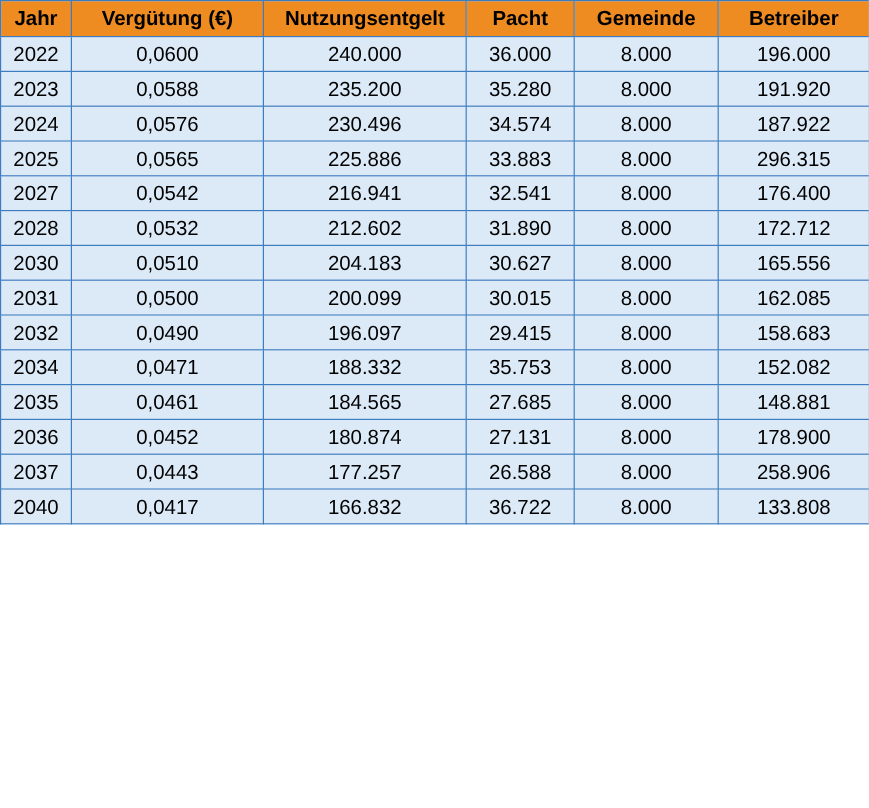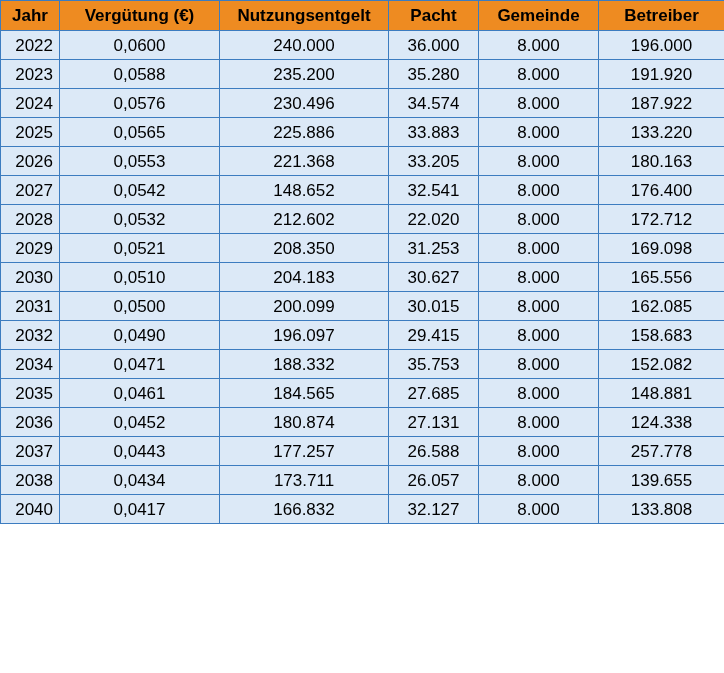--- a/index.html
+++ b/index.html
@@ -48,21 +48,21 @@
     text-align: center;
   }
   
   col.c-jahr      { width: 59px; }
   col.c-verg      { width: 160px; }
   col.c-nutz      { width: 169px; }
   col.c-pacht     { width: 90px; }
   col.c-gemeinde  { width: 120px; }
   col.c-betreiber { width: 126px; }
 
-  table.data-table tbody td.col-jahr { text-align: right; }
+  table.data-table tbody td.col-jahr { text-align: center; }
   table.data-table tbody td.col-verg,
   table.data-table tbody td.col-nutz,
   table.data-table tbody td.col-pacht,
   table.data-table tbody td.col-gemeinde,
   table.data-table tbody td.col-betreiber { text-align: center; }
 </style>
 </head>
 <body>
 
 <div id="table-wrap">
@@ -109,53 +109,37 @@
           <td class="col-pacht">34.574</td>
           <td class="col-gemeinde">8.000</td>
           <td class="col-betreiber">187.922</td>
         </tr>
         <tr>
           <td class="col-jahr">2025</td>
           <td class="col-verg">0,0565</td>
           <td class="col-nutz">225.886</td>
           <td class="col-pacht">33.883</td>
           <td class="col-gemeinde">8.000</td>
-          <td class="col-betreiber">133.220</td>
-        </tr>
-        <tr>
-          <td class="col-jahr">2026</td>
-          <td class="col-verg">0,0553</td>
-          <td class="col-nutz">221.368</td>
-          <td class="col-pacht">33.205</td>
-          <td class="col-gemeinde">8.000</td>
-          <td class="col-betreiber">180.163</td>
+          <td class="col-betreiber">296.315</td>
         </tr>
         <tr>
           <td class="col-jahr">2027</td>
           <td class="col-verg">0,0542</td>
-          <td class="col-nutz">148.652</td>
+          <td class="col-nutz">216.941</td>
           <td class="col-pacht">32.541</td>
           <td class="col-gemeinde">8.000</td>
           <td class="col-betreiber">176.400</td>
         </tr>
         <tr>
           <td class="col-jahr">2028</td>
           <td class="col-verg">0,0532</td>
           <td class="col-nutz">212.602</td>
-          <td class="col-pacht">22.020</td>
+          <td class="col-pacht">31.890</td>
           <td class="col-gemeinde">8.000</td>
           <td class="col-betreiber">172.712</td>
-        </tr>
-        <tr>
-          <td class="col-jahr">2029</td>
-          <td class="col-verg">0,0521</td>
-          <td class="col-nutz">208.350</td>
-          <td class="col-pacht">31.253</td>
-          <td class="col-gemeinde">8.000</td>
-          <td class="col-betreiber">169.098</td>
         </tr>
         <tr>
           <td class="col-jahr">2030</td>
           <td class="col-verg">0,0510</td>
           <td class="col-nutz">204.183</td>
           <td class="col-pacht">30.627</td>
           <td class="col-gemeinde">8.000</td>
           <td class="col-betreiber">165.556</td>
         </tr>
         <tr>
@@ -189,41 +173,33 @@
           <td class="col-pacht">27.685</td>
           <td class="col-gemeinde">8.000</td>
           <td class="col-betreiber">148.881</td>
         </tr>
         <tr>
           <td class="col-jahr">2036</td>
           <td class="col-verg">0,0452</td>
           <td class="col-nutz">180.874</td>
           <td class="col-pacht">27.131</td>
           <td class="col-gemeinde">8.000</td>
-          <td class="col-betreiber">124.338</td>
+          <td class="col-betreiber">178.900</td>
         </tr>
         <tr>
           <td class="col-jahr">2037</td>
           <td class="col-verg">0,0443</td>
           <td class="col-nutz">177.257</td>
           <td class="col-pacht">26.588</td>
           <td class="col-gemeinde">8.000</td>
-          <td class="col-betreiber">257.778</td>
-        </tr>
-        <tr>
-          <td class="col-jahr">2038</td>
-          <td class="col-verg">0,0434</td>
-          <td class="col-nutz">173.711</td>
-          <td class="col-pacht">26.057</td>
-          <td class="col-gemeinde">8.000</td>
-          <td class="col-betreiber">139.655</td>
+          <td class="col-betreiber">258.906</td>
         </tr>
         <tr>
           <td class="col-jahr">2040</td>
           <td class="col-verg">0,0417</td>
           <td class="col-nutz">166.832</td>
-          <td class="col-pacht">32.127</td>
+          <td class="col-pacht">36.722</td>
           <td class="col-gemeinde">8.000</td>
           <td class="col-betreiber">133.808</td>
         </tr>
       </tbody>
   </table>
 </div>
 
 </body></html>

